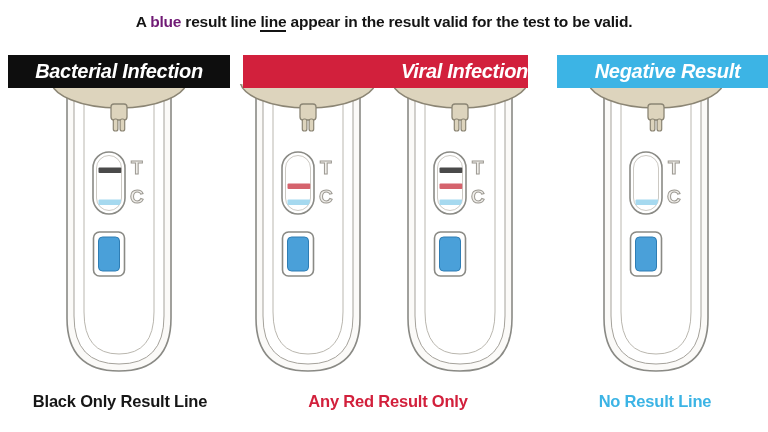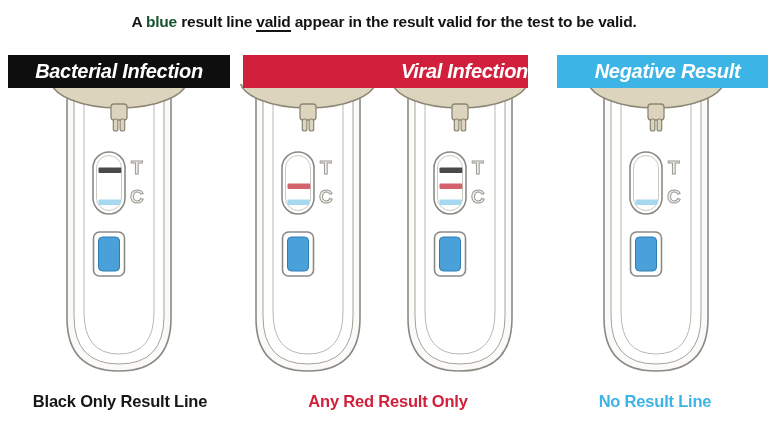--- a/index.html
+++ b/index.html
@@ -37,21 +37,21 @@
   #cap-bacterial{left:0px;}
   #cap-viral{left:268px;}
   #cap-negative{left:535px;}
 </style>
 </head>
 <body>
 
 <div id="stage">
 
   <div class="notice">
-    <span>A </span><span class="hl" style="color: #14532d;">blue</span><span> result line </span><span class="ul">valid</span><span> appear in the result valid for the test to be valid.</span>
+    <span>A </span><span class="hl" style="color: #701a75;">blue</span><span> result line </span><span class="ul">line</span><span> appear in the result valid for the test to be valid.</span>
   </div>
 
   <div class="hbar" id="hbar-bacterial" style="background-color: rgb(14, 14, 14);">
     <span>Bacterial Infection</span>
   </div>
   <div class="hbar" id="hbar-viral" style="background-color: rgb(210, 32, 60); justify-content: flex-end;">
     <span>Viral Infection</span>
   </div>
   <div class="hbar" id="hbar-negative" style="background-color: rgb(60, 180, 229);">
     <span>Negative Result</span>

